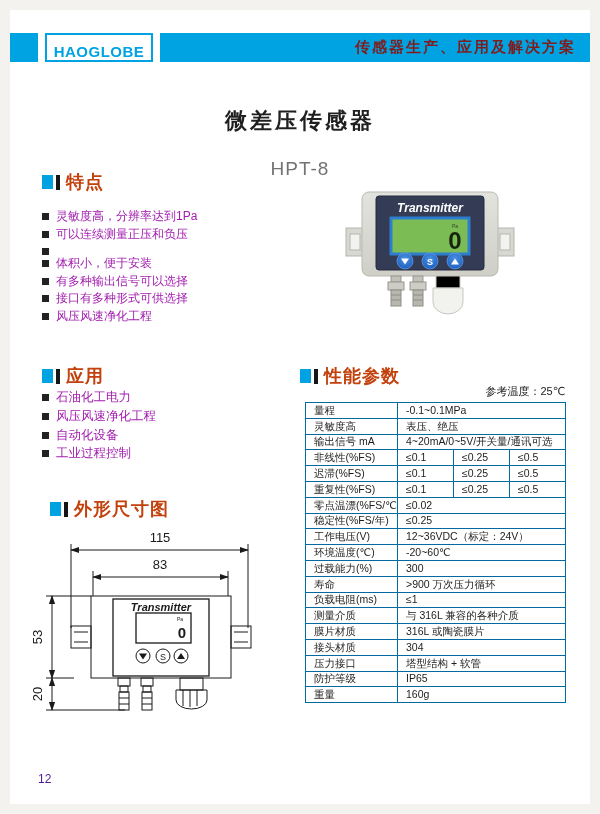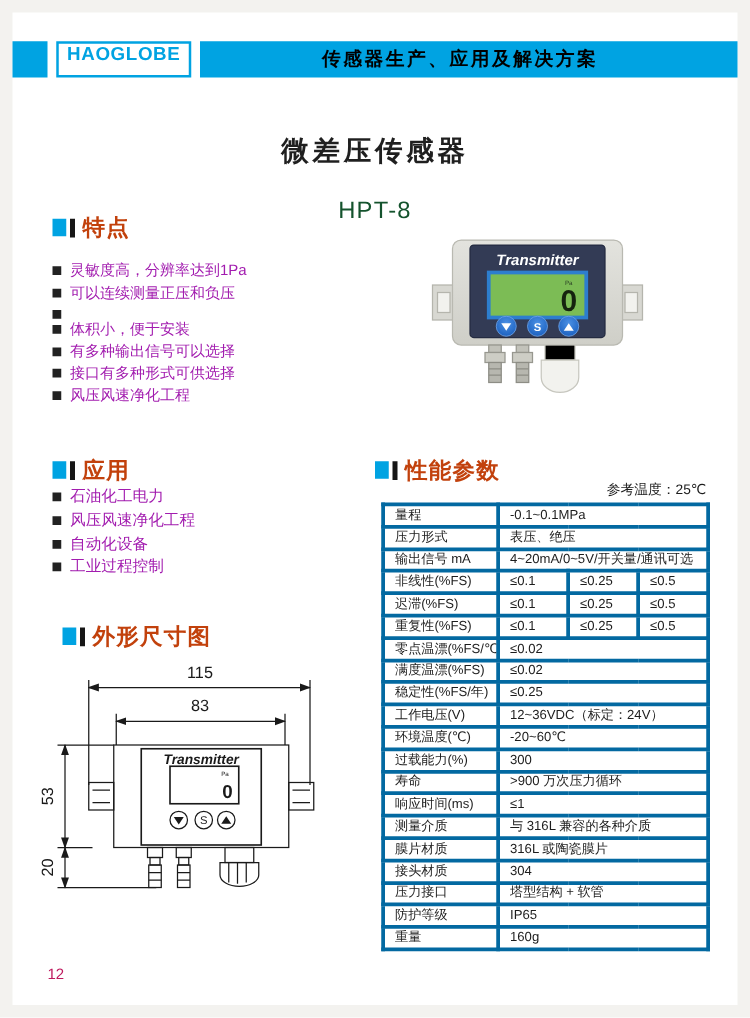--- a/index.html
+++ b/index.html
@@ -12,32 +12,32 @@
   }
   .page{
     position:absolute;left:10px;top:10px;width:580px;height:794px;
     background:#ffffff;
   }
   
   .banner{position:absolute;left:0;top:23px;width:580px;height:29px;display:flex;align-items:stretch;}
   .banner-block{width:28px;background:#00a3e2;}
   .logo-box{
     width:104px;margin:0 7px;border:2px solid #00a3e2;background:#fff;
-    display:flex;align-items:flex-start;justify-content:center;
+    display:flex;align-items:flex-end;justify-content:center;
     color:#00a3e2;font-weight:800;font-size:15px;letter-spacing:.5px;
   }
   .banner-main{
-    flex:1;background:#00a3e2;color:#000000;
-    display:flex;align-items:center;justify-content:center;
+    flex:1;background:#00a3e2;color:#7f1d1d;
+    display:flex;align-items:center;justify-content:flex-end;
     font-size:15px;font-weight:700;letter-spacing:2px;padding-right:14px;
   }
   
   .title-block{position:absolute;top:84px;left:0;width:580px;text-align:center;color:#1f1f1f;}
   .title-block h1{margin:12px;font-size:22px;letter-spacing:3px;font-weight:700;}
-  .model{margin-top:22px;font-size:19px;letter-spacing:1px;color:#14532d;}
+  .model{margin-top:22px;font-size:19px;letter-spacing:1px;color:#737373;}
   
   .sec-head{display:flex;align-items:center;}
   .sq{width:11px;height:14px;background:#00a3e2;}
   .bar{width:4px;height:15px;background:#161616;margin-left:3px;}
   .sec-title{margin-left:6px;font-size:18px;font-weight:700;color:#c2410c;letter-spacing:1px;}
   
   .blist{list-style:none;margin:0;padding:0;}
   .blist li{display:flex;align-items:flex-start;color:#a21caf;}
   .blt{width:7px;height:7px;background:#222;flex-shrink:0;margin-right:7px;}
   .features{position:absolute;left:32px;top:160px;width:280px;}
@@ -49,30 +49,30 @@
   .apps .blist li{font-size:12.5px;line-height:18.8px;}
   .apps .blt{margin-top:6px;}
   
   .photo{position:absolute;left:333px;top:158px;}
   
   .perf-head{position:absolute;left:290px;top:354px;}
   .perf-note{position:absolute;left:295px;top:374px;width:260px;text-align:right;font-size:11px;color:#1c1c1c;}
   .perf-table{position:absolute;left:295px;top:392px;}
   table{border-collapse:collapse;table-layout:fixed;width:260px;}
   td{
-    border:3px solid #0369a1;height:14.8px;padding:0 2px 0 8px;
+    border:1px solid #0369a1;height:14.8px;padding:0 2px 0 8px;
     font-size:10.5px;line-height:1.05;color:#1d1d1d;vertical-align:middle;
     overflow:hidden;white-space:nowrap;
   }
   td.lab{}
   
   .dims-head{position:absolute;left:40px;top:487px;}
   .dims{position:absolute;left:20px;top:514px;}
   
-  .pagenum{position:absolute;left:28px;top:762px;font-size:12px;color:#be185d;}
+  .pagenum{position:absolute;left:28px;top:762px;font-size:12px;color:#4c1d95;}
   svg text{font-family:"Liberation Sans","DejaVu Sans",sans-serif;}
 </style>
 </head>
 <body>
 
 <div class="page">
 
   <div class="banner">
     <div class="banner-block"></div>
     <div class="logo-box">
@@ -220,21 +220,21 @@
           <col style="width:56px">
           <col style="width:56px">
           <col style="width:56px">
         </colgroup>
       <tbody>
           <tr>
             <td class="lab">量程</td>
             <td colspan="3">-0.1~0.1MPa</td>
           </tr>
           <tr>
-            <td class="lab">压力形式</td>
+            <td class="lab">灵敏度高</td>
             <td colspan="3">表压、绝压</td>
           </tr>
           <tr>
             <td class="lab">输出信号 mA</td>
             <td colspan="3">4~20mA/0~5V/开关量/通讯可选</td>
           </tr>
           <tr>
             <td class="lab">非线性(%FS)</td>
             <td>≤0.1</td>
             <td>≤0.25</td>
@@ -250,45 +250,41 @@
             <td class="lab">重复性(%FS)</td>
             <td>≤0.1</td>
             <td>≤0.25</td>
             <td>≤0.5</td>
           </tr>
           <tr>
             <td class="lab">零点温漂(%FS/℃)</td>
             <td colspan="3">≤0.02</td>
           </tr>
           <tr>
-            <td class="lab">满度温漂(%FS)</td>
-            <td colspan="3">≤0.02</td>
-          </tr>
-          <tr>
             <td class="lab">稳定性(%FS/年)</td>
             <td colspan="3">≤0.25</td>
           </tr>
           <tr>
             <td class="lab">工作电压(V)</td>
             <td colspan="3">12~36VDC（标定：24V）</td>
           </tr>
           <tr>
             <td class="lab">环境温度(℃)</td>
             <td colspan="3">-20~60℃</td>
           </tr>
           <tr>
             <td class="lab">过载能力(%)</td>
             <td colspan="3">300</td>
           </tr>
           <tr>
             <td class="lab">寿命</td>
             <td colspan="3">&gt;900 万次压力循环</td>
           </tr>
           <tr>
-            <td class="lab">响应时间(ms)</td>
+            <td class="lab">负载电阻(ms)</td>
             <td colspan="3">≤1</td>
           </tr>
           <tr>
             <td class="lab">测量介质</td>
             <td colspan="3">与 316L 兼容的各种介质</td>
           </tr>
           <tr>
             <td class="lab">膜片材质</td>
             <td colspan="3">316L 或陶瓷膜片</td>
           </tr>

